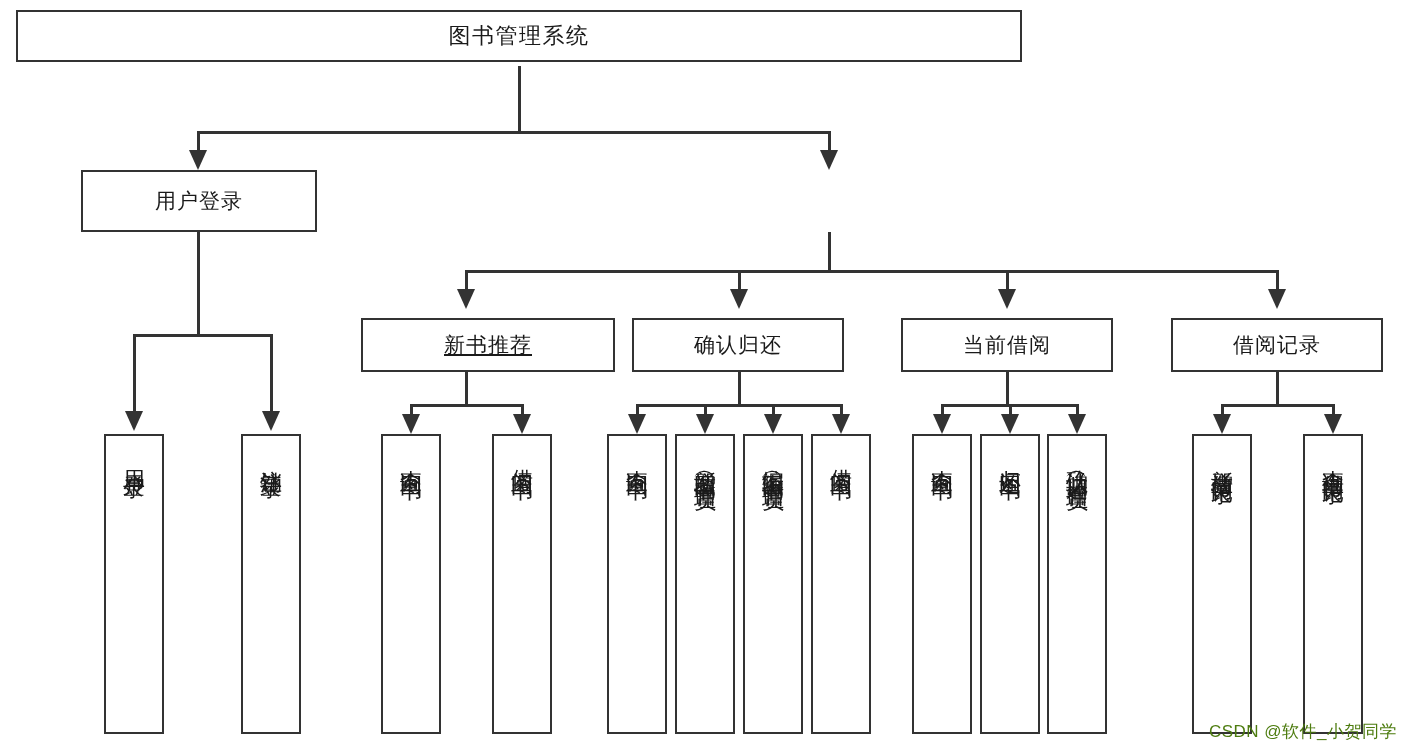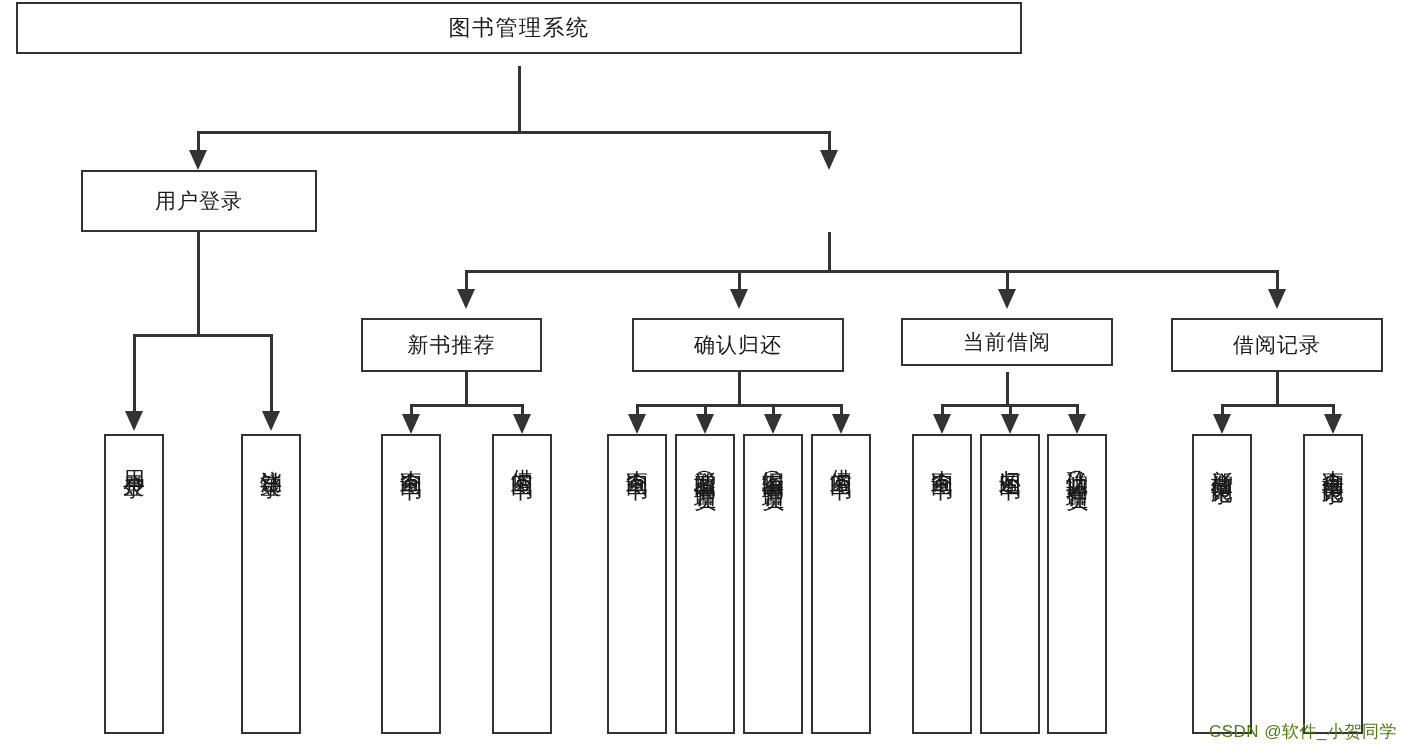--- a/index.html
+++ b/index.html
@@ -80,21 +80,21 @@
     color: #4d7c0f;
     white-space: nowrap;
     letter-spacing: 0.5px;
   }
 </style>
 </head>
 <body>
 
 <div id="diagram-root">
 
-  <div class="node root horizontal" style="left:16px; top:2px; width:1006px; height:52px;font-family:Liberation Serif, serif;">
+  <div class="node root horizontal" style="left:16px; top:10px; width:1006px; height:52px;font-family:Liberation Serif, serif;">
     <span class="label">图书管理系统</span>
   </div>
 
   <div class="edge v" style="left:518px; top:66px; width:3px; height:66px;"></div>
   <div class="edge h" style="left:197px; top:131px; width:634px; height:3px;"></div>
   <div class="edge v" style="left:197px; top:131px; width:3px; height:22px;"></div>
   <div class="arrow" style="left:189px; top:150px;"></div>
   <div class="edge v" style="left:828px; top:131px; width:3px; height:22px;"></div>
   <div class="arrow" style="left:820px; top:150px;"></div>
 
@@ -114,27 +114,27 @@
   <div class="edge h" style="left:465px; top:270px; width:814px; height:3px;"></div>
   <div class="edge v" style="left:465px; top:270px; width:3px; height:22px;"></div>
   <div class="arrow" style="left:457px; top:289px;"></div>
   <div class="edge v" style="left:738px; top:270px; width:3px; height:22px;"></div>
   <div class="arrow" style="left:730px; top:289px;"></div>
   <div class="edge v" style="left:1006px; top:270px; width:3px; height:22px;"></div>
   <div class="arrow" style="left:998px; top:289px;"></div>
   <div class="edge v" style="left:1276px; top:270px; width:3px; height:22px;"></div>
   <div class="arrow" style="left:1268px; top:289px;"></div>
 
-  <div class="node horizontal" style="left:361px; top:318px; width:181px; height:54px;">
+  <div class="node horizontal" style="left:361px; top:318px; width:254px; height:54px;text-decoration:underline;">
     <span class="label">新书推荐</span>
   </div>
   <div class="node horizontal" style="left:632px; top:318px; width:212px; height:54px;">
     <span class="label">确认归还</span>
   </div>
-  <div class="node horizontal" style="left:901px; top:318px; width:212px; height:48px;">
+  <div class="node horizontal" style="left:901px; top:318px; width:212px; height:54px;">
     <span class="label">当前借阅</span>
   </div>
   <div class="node horizontal" style="left:1171px; top:318px; width:212px; height:54px;">
     <span class="label">借阅记录</span>
   </div>
 
   <div class="edge v" style="left:465px; top:372px; width:3px; height:34px;"></div>
   <div class="edge h" style="left:410px; top:404px; width:114px; height:3px;"></div>
   <div class="edge v" style="left:410px; top:404px; width:3px; height:14px;"></div>
   <div class="arrow" style="left:402px; top:414px;"></div>

